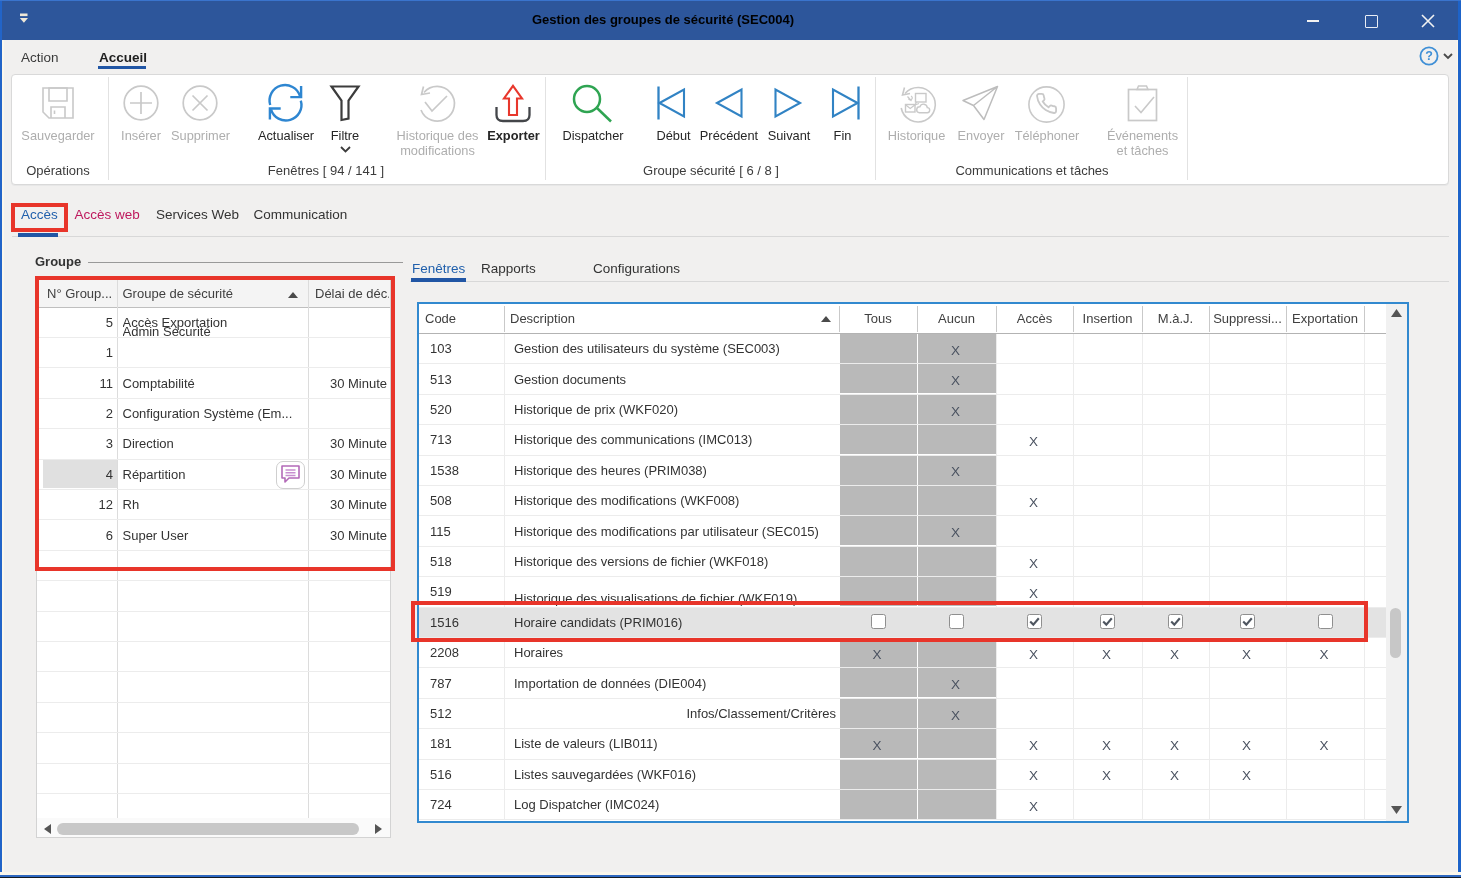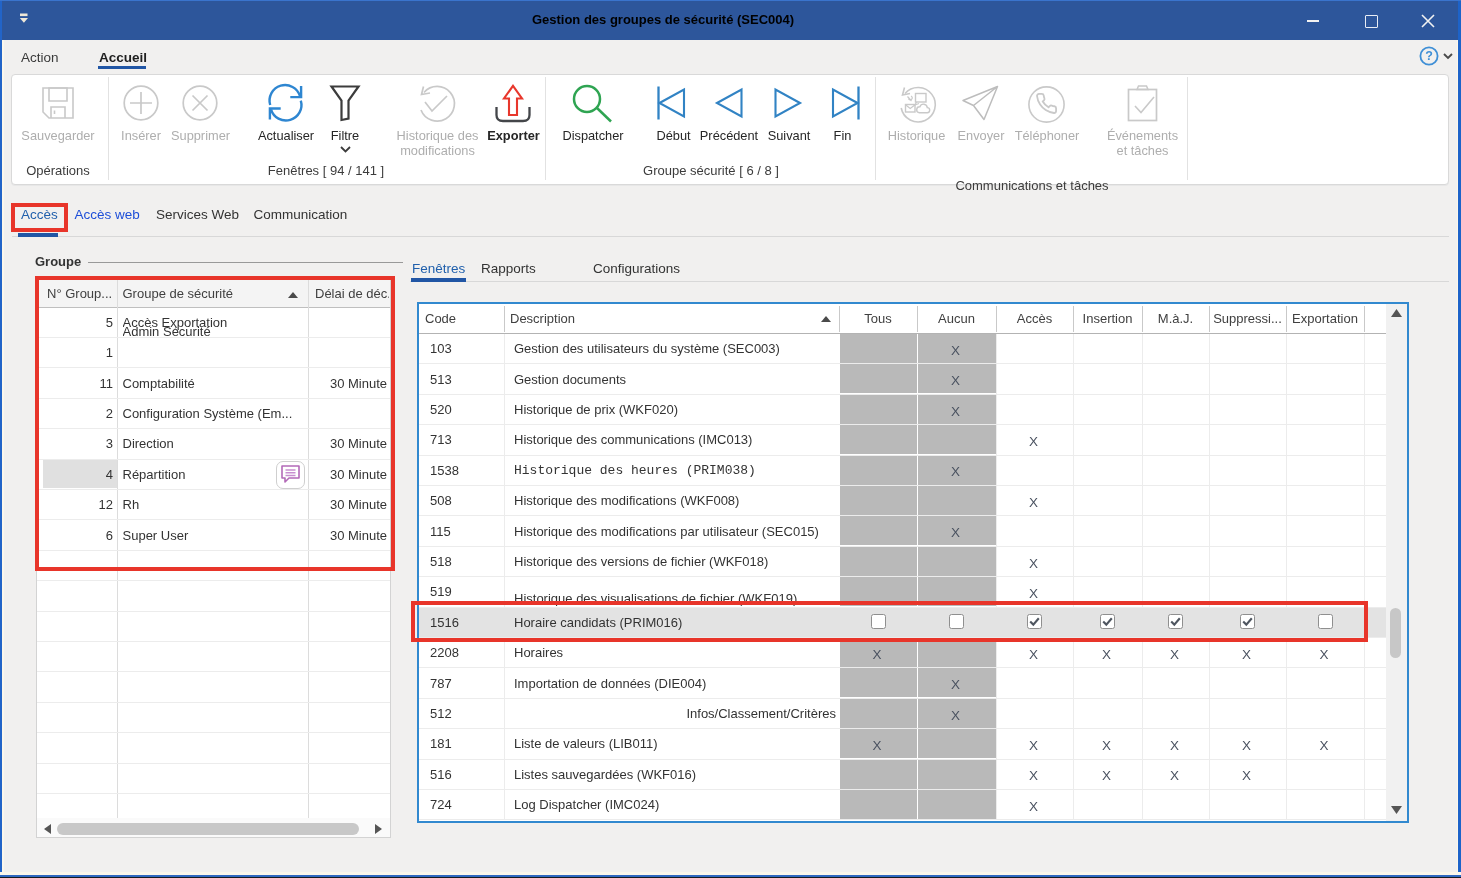--- a/index.html
+++ b/index.html
@@ -38,21 +38,21 @@
     <path d="M1 1 L5 5 L9 1" fill="none" stroke="#4a4a4a" stroke-width="1.9"></path>
   </svg>
 <div class="a" style="left:11px;top:73.5px;width:1436px;height:109px;background:#fff;border:1px solid #d9d9d9;border-radius:4px;box-shadow:0 1px 0 #e7e7e7;"></div>
 <div class="sep" style="left:108px;"></div>
 <div class="sep" style="left:544.5px;"></div>
 <div class="sep" style="left:875px;"></div>
 <div class="sep" style="left:1187px;"></div>
 <div class="glbl" style="left:-102px;top:163px;width:320px;">Opérations</div>
 <div class="glbl" style="left:166px;top:163px;width:320px;">Fenêtres [ 94 / 141 ]</div>
 <div class="glbl" style="left:551px;top:163px;width:320px;">Groupe sécurité [ 6 / 8 ]</div>
-<div class="glbl" style="left:872px;top:163px;width:320px;margin-top:15px;">Communications et tâches</div>
+<div class="glbl" style="left:872px;top:163px;width:320px;">Communications et tâches</div>
 <svg style="left:41px;top:86px;" width="34" height="34" viewBox="0 0 34 34">
     <path d="M2 2 H32 V32 H8 L2 26 Z" fill="none" stroke="#c9c9c9" stroke-width="1.6"></path>
     <path d="M8 2 H26 V15 H8 Z" fill="none" stroke="#c9c9c9" stroke-width="1.6"></path>
     <path d="M10 32 V21 H24 V32" fill="none" stroke="#c9c9c9" stroke-width="1.6"></path>
     <path d="M13.5 24.5 V28" stroke="#c9c9c9" stroke-width="1.6"></path>
   </svg>
 <svg style="left:123px;top:85px;" width="36" height="36" viewBox="0 0 36 36">
     <circle cx="18" cy="18" r="16.8" fill="none" stroke="#c9c9c9" stroke-width="1.7"></circle>
     <path d="M18 7 V29 M7 18 H29" stroke="#c9c9c9" stroke-width="1.7"></path>
   </svg>
@@ -134,21 +134,21 @@
 <div class="lbl" style="left:679px;top:128px;width:220px;">Suivant</div>
 <div class="lbl" style="left:732.5px;top:128px;width:220px;">Fin</div>
 <div class="lbl dis" style="left:806.5px;top:128px;width:220px;">Historique</div>
 <div class="lbl dis" style="left:871px;top:128px;width:220px;">Envoyer</div>
 <div class="lbl dis" style="left:937px;top:128px;width:220px;">Téléphoner</div>
 <div class="lbl dis" style="left:327.5px;top:128px;width:220px;">Historique des<br>modifications</div>
 <div class="lbl" style="left:403.5px;top:128px;width:220px;font-weight:600;">Exporter</div>
 <div class="lbl dis" style="left:1032.5px;top:128px;width:220px;">Événements<br>et tâches</div>
 <div class="a" style="left:12px;top:235.5px;width:1437px;height:1px;background:#d8d8d8;"></div>
 <div class="a" style="left:21px;top:207px;font-size:13.5px;color:#2160ac;">Accès</div>
-<div class="a" style="left:74.5px;top:207px;font-size:13.5px;color:#1d4ed8;">Accès web</div>
+<div class="a" style="left:74.5px;top:207px;font-size:13.5px;color:#be185d;">Accès web</div>
 <div class="a" style="left:156px;top:207px;font-size:13.5px;color:#333;">Services Web</div>
 <div class="a" style="left:253.5px;top:207px;font-size:13.5px;color:#333;">Communication</div>
 <div class="a" style="left:18px;top:232.5px;width:40px;height:4px;background:#2156a5;"></div>
 <div class="a" style="left:11px;top:203px;width:57px;height:28.5px;border:4px solid #e8352a;box-sizing:border-box;"></div>
 <div class="a" style="left:35px;top:254px;font-size:13px;font-weight:700;color:#333;">Groupe</div>
 <div class="a" style="left:88px;top:261.5px;width:315px;height:1px;background:#999;"></div>
 <div class="a" style="left:35.5px;top:277px;width:355.5px;height:561px;background:#fff;border:1px solid #d3d3d3;box-sizing:border-box;"></div>
 <div class="a" style="left:36.5px;top:278px;width:353.5px;height:29.5px;background:#f4f4f4;border-bottom:1px solid #bfbfbf;box-sizing:border-box;"></div>
 <div class="a" style="left:117px;top:278px;width:1px;height:540px;background:#dcdcdc;"></div>
 <div class="a" style="left:307.5px;top:278px;width:1px;height:540px;background:#dcdcdc;"></div>
@@ -267,21 +267,21 @@
 <div class="a" style="left:419px;top:454.6px;width:966.5px;height:1px;background:#ececec;"></div>
 <div class="a" style="left:839.5px;top:425.2px;width:77px;height:29.0px;background:#b9b9b9;"></div>
 <div class="a" style="left:917.5px;top:425.2px;width:78px;height:29.0px;background:#b9b9b9;"></div>
 <div class="cell" style="left:430px;top:432.4px;">713</div>
 <div class="cell" style="left:514px;top:432.4px;width:322px;overflow:hidden;">Historique des communications (IMC013)</div>
 <div class="x" style="left:1033.5px;top:433.9px;">X</div>
 <div class="a" style="left:419px;top:485.0px;width:966.5px;height:1px;background:#ececec;"></div>
 <div class="a" style="left:839.5px;top:455.6px;width:77px;height:29.0px;background:#b9b9b9;"></div>
 <div class="a" style="left:917.5px;top:455.6px;width:78px;height:29.0px;background:#b9b9b9;"></div>
 <div class="cell" style="left:430px;top:462.8px;">1538</div>
-<div class="cell" style="left:514px;top:462.8px;width:322px;overflow:hidden;font-family:Liberation Mono, monospace;">Historique des heures (PRIM038)</div>
+<div class="cell" style="left:514px;top:462.8px;width:322px;overflow:hidden;">Historique des heures (PRIM038)</div>
 <div class="x" style="left:955.5px;top:464.3px;">X</div>
 <div class="a" style="left:419px;top:515.4px;width:966.5px;height:1px;background:#ececec;"></div>
 <div class="a" style="left:839.5px;top:486.0px;width:77px;height:29.0px;background:#b9b9b9;"></div>
 <div class="a" style="left:917.5px;top:486.0px;width:78px;height:29.0px;background:#b9b9b9;"></div>
 <div class="cell" style="left:430px;top:493.2px;">508</div>
 <div class="cell" style="left:514px;top:493.2px;width:322px;overflow:hidden;">Historique des modifications (WKF008)</div>
 <div class="x" style="left:1033.5px;top:494.7px;">X</div>
 <div class="a" style="left:419px;top:545.8px;width:966.5px;height:1px;background:#ececec;"></div>
 <div class="a" style="left:839.5px;top:516.4px;width:77px;height:29.0px;background:#b9b9b9;"></div>
 <div class="a" style="left:917.5px;top:516.4px;width:78px;height:29.0px;background:#b9b9b9;"></div>

